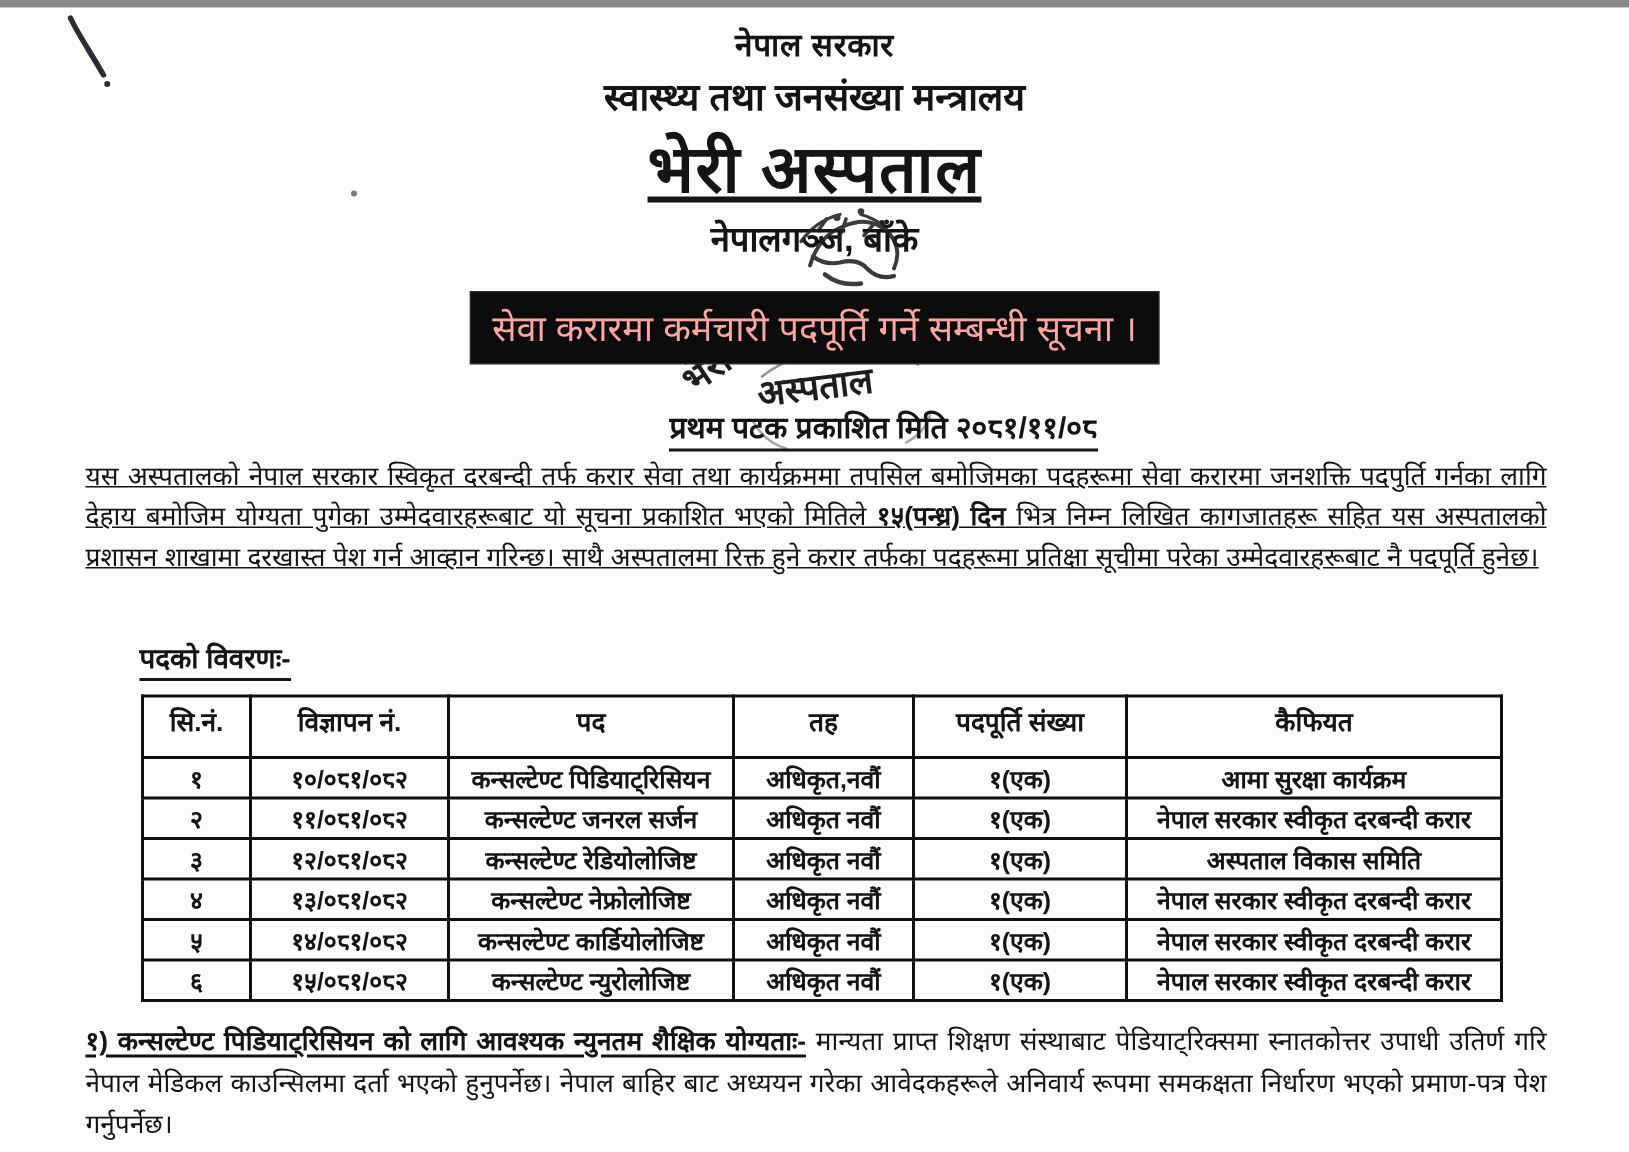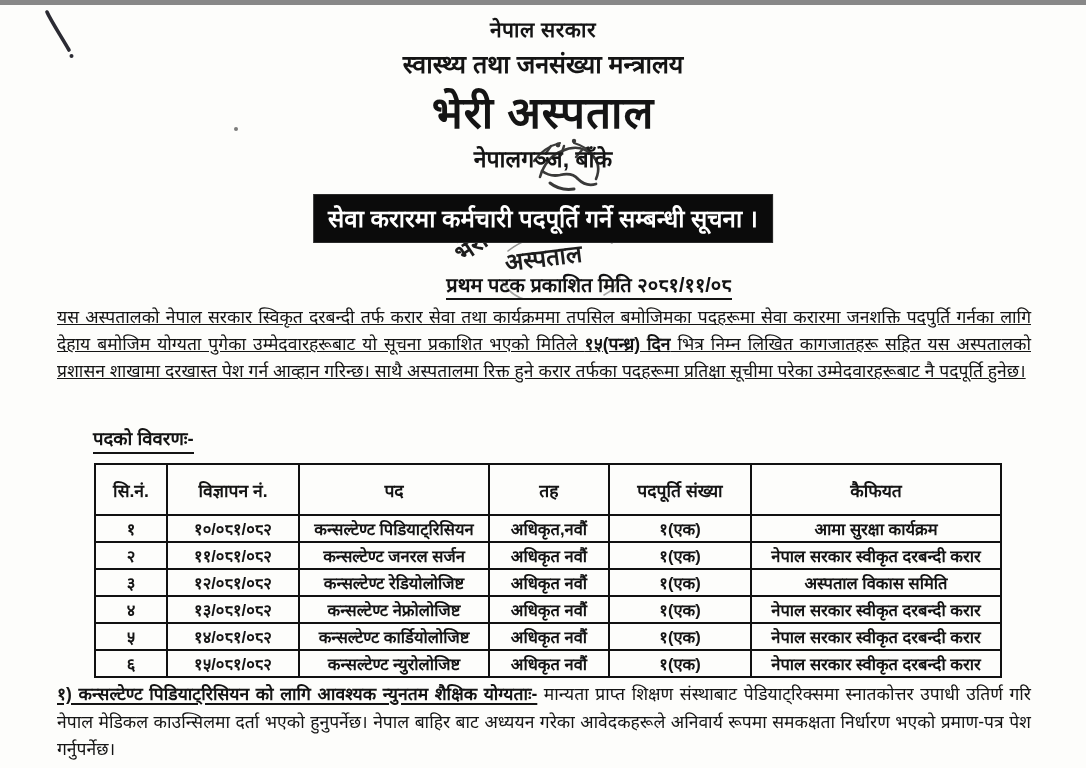--- a/index.html
+++ b/index.html
@@ -8,27 +8,27 @@
     width:1086px;height:768px;
     margin:5px auto;
     background:#fdfdfb;
     font-family:"Liberation Sans","DejaVu Sans",sans-serif;
     color:#141414;
     overflow:hidden;
   }
   .center{position:absolute;left:0;width:100%;text-align:center;}
   .gov-line{top:10px;font-size:21px;font-weight:700;letter-spacing:.5px;}
   .ministry-line{top:41px;font-size:25px;font-weight:700;}
-  .hospital-line{top:76px;font-size:44px;font-weight:700;letter-spacing:1px;}
+  .hospital-line{top:76px;font-size:44px;font-weight:700;letter-spacing:1px;text-decoration:underline;}
   .location-line{top:137px;font-size:23px;font-weight:700;z-index:1;}
 
   .banner{
     position:absolute;top:190px;left:50%;transform:translateX(-50%);
-    background:#0b0b0b;color:#ffffff;
-    font-size:24px;font-weight:700;
+    background:#0b0b0b;color:#fca5a5;
+    font-size:24px;font-weight:400;
     padding:6px 14px 8px 14px;
     white-space:nowrap;
     z-index:3;
     box-shadow:0 0 0 1px #2a2a2a;
   }
 
   .stamp{position:absolute;left:438px;top:126px;width:240px;height:170px;z-index:2;pointer-events:none;}
   .stamp svg{width:100%;height:100%;}
   .stamp text{
     font-family:"Liberation Sans","DejaVu Sans",sans-serif;
@@ -57,21 +57,21 @@
   table.positions{
     position:absolute;top:458px;left:94px;width:906px;
     border-collapse:collapse;table-layout:fixed;
   }
   table.positions th,table.positions td{
     border:2px solid #111;
     font-size:16.5px;
     padding:0 6px;
     overflow:hidden;white-space:nowrap;
   }
-  table.positions th{height:36px;font-size:17.5px;font-weight:700;text-align:center;vertical-align:top;padding-top:13px;}
+  table.positions th{height:36px;font-size:17.5px;font-weight:700;text-align:center;vertical-align:top;padding-top:3px;}
   table.positions td{height:25px;font-weight:600;}
   .col-sn{width:72px;}  .col-ad{width:132px;} .col-pad{width:190px;}
   .col-tah{width:120px;}.col-num{width:142px;}.col-rem{width:250px;}
   td.c{text-align:center;} td.l{text-align:center;padding-left:10px;}
 
   .qual{
     position:absolute;top:676px;left:57px;width:974px;
     font-size:17.5px;line-height:27.5px;text-align:justify;margin:0;
   }
   .qual .qhead{

